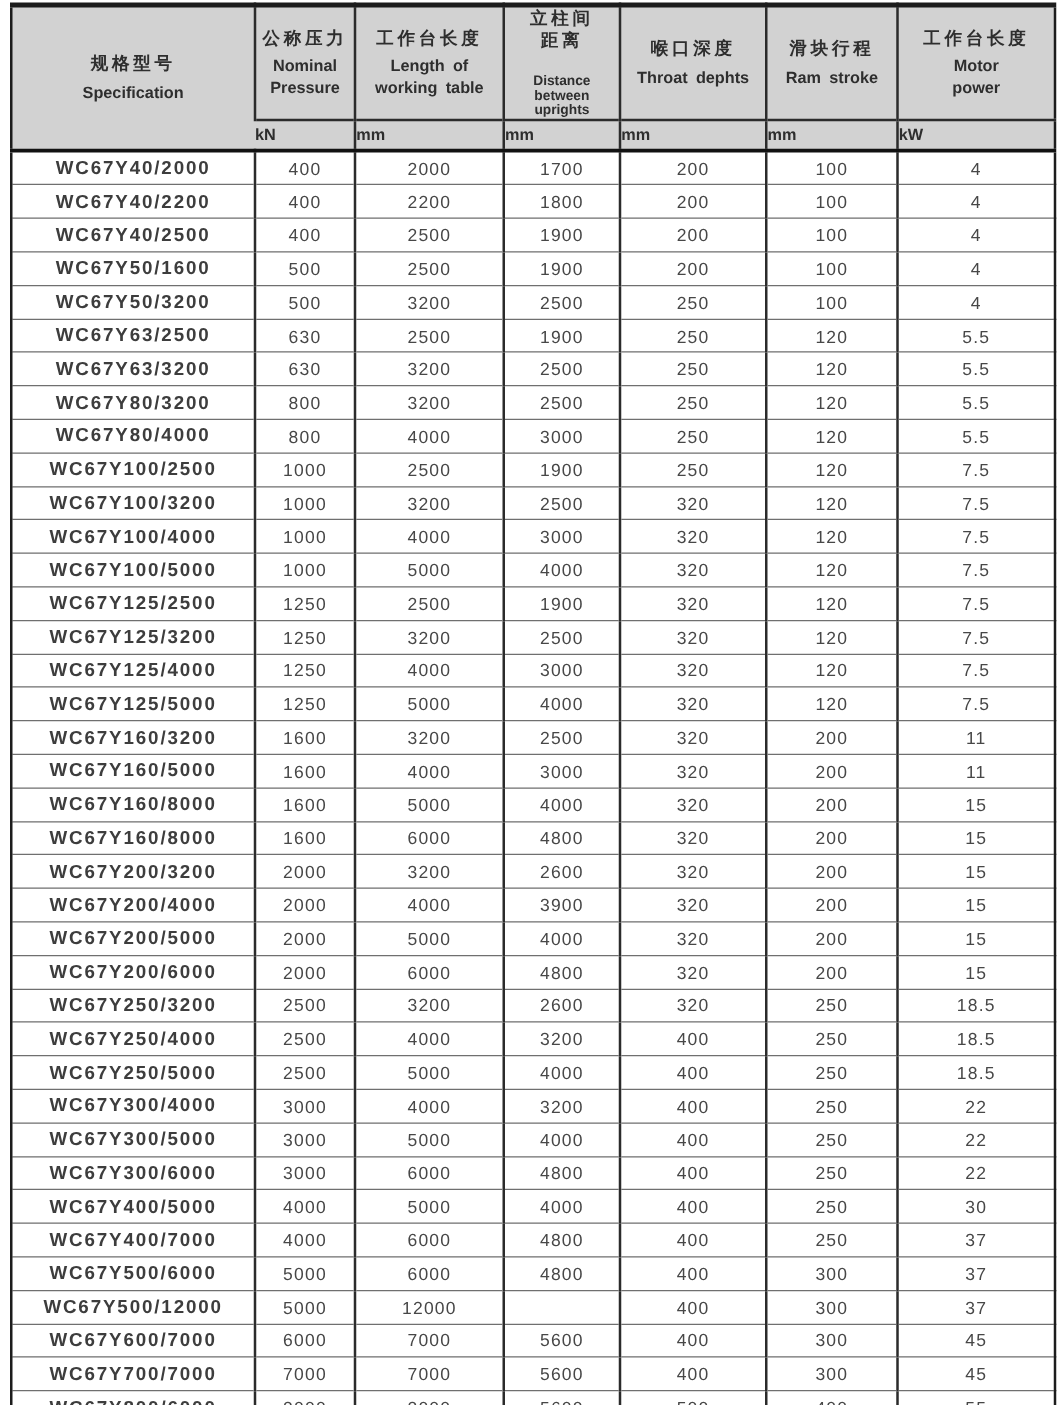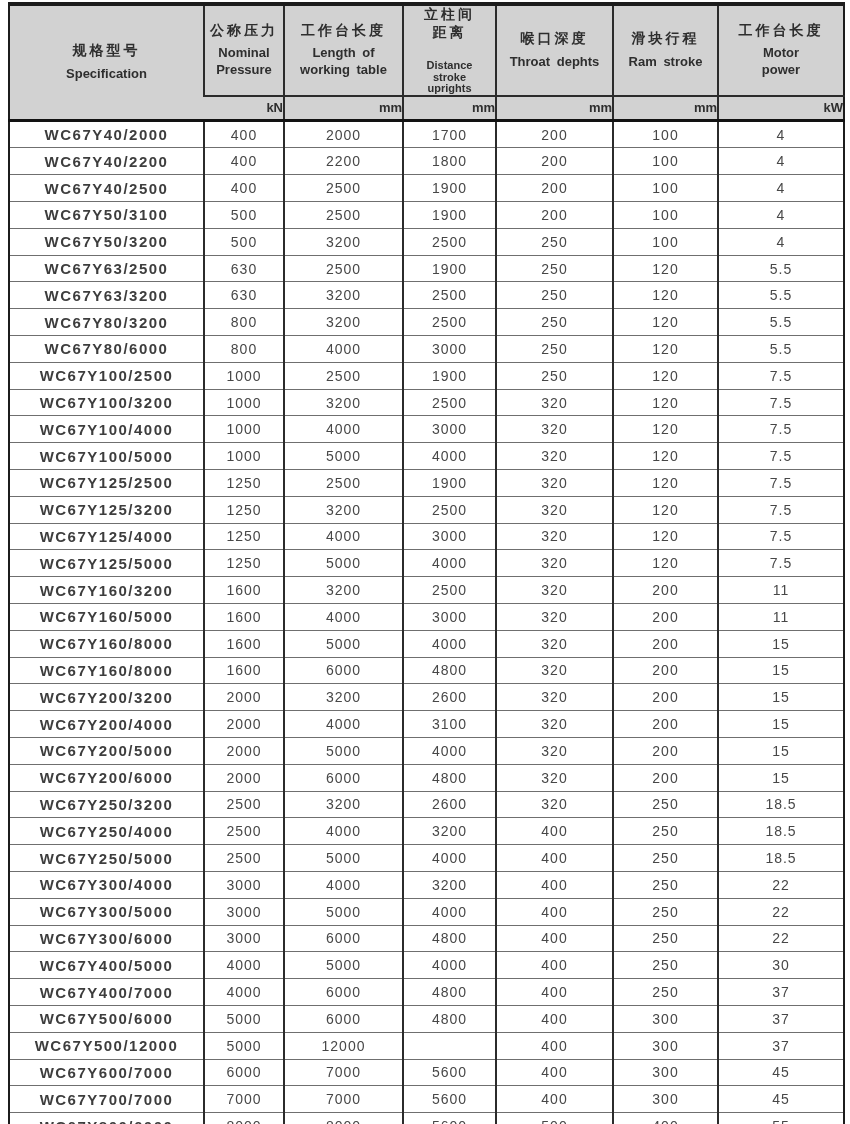--- a/index.html
+++ b/index.html
@@ -65,21 +65,21 @@
     margin-top: 19px;
     text-align: center;
   }
   .spec-h .zh { margin-bottom: 2px; }
 
   tr.unit-row th {
     height: 22px;
     border-top: 2px solid #2b2b2b;
     font-size: 13px;
     color: #2e2e2e;
-    text-align: right;
+    text-align: left;
   }
 
   tbody td {
     height: 25.8px;
     background: #ffffff;
     border-left: 2px solid #2b2b2b;
     text-align: center;
     vertical-align: middle;
     color: #474747;
     padding: 0;
@@ -138,21 +138,21 @@
               <div>working table</div>
             </div>
           </th>
           <th class="col-h">
             <div class="zh">
               <div>立柱间</div>
               <div>距离</div>
             </div>
             <div class="en-small">
               <div>Distance</div>
-              <div>stroke</div>
+              <div>between</div>
               <div>uprights</div>
             </div>
           </th>
           <th class="col-h">
             <div class="zh">
               <div>喉口深度</div>
             </div>
             <div class="en">
               <div>Throat dephts</div>
             </div>
@@ -206,21 +206,21 @@
         <tr>
           <td class="model">WC67Y40/2500</td>
           <td class="num">400</td>
           <td class="num">2500</td>
           <td class="num">1900</td>
           <td class="num">200</td>
           <td class="num">100</td>
           <td class="num">4</td>
         </tr>
         <tr>
-          <td class="model">WC67Y50/3100</td>
+          <td class="model">WC67Y50/1600</td>
           <td class="num">500</td>
           <td class="num">2500</td>
           <td class="num">1900</td>
           <td class="num">200</td>
           <td class="num">100</td>
           <td class="num">4</td>
         </tr>
         <tr>
           <td class="model">WC67Y50/3200</td>
           <td class="num">500</td>
@@ -251,21 +251,21 @@
         <tr>
           <td class="model">WC67Y80/3200</td>
           <td class="num">800</td>
           <td class="num">3200</td>
           <td class="num">2500</td>
           <td class="num">250</td>
           <td class="num">120</td>
           <td class="num">5.5</td>
         </tr>
         <tr>
-          <td class="model">WC67Y80/6000</td>
+          <td class="model">WC67Y80/4000</td>
           <td class="num">800</td>
           <td class="num">4000</td>
           <td class="num">3000</td>
           <td class="num">250</td>
           <td class="num">120</td>
           <td class="num">5.5</td>
         </tr>
         <tr>
           <td class="model">WC67Y100/2500</td>
           <td class="num">1000</td>
@@ -380,21 +380,21 @@
           <td class="num">3200</td>
           <td class="num">2600</td>
           <td class="num">320</td>
           <td class="num">200</td>
           <td class="num">15</td>
         </tr>
         <tr>
           <td class="model">WC67Y200/4000</td>
           <td class="num">2000</td>
           <td class="num">4000</td>
-          <td class="num">3100</td>
+          <td class="num">3900</td>
           <td class="num">320</td>
           <td class="num">200</td>
           <td class="num">15</td>
         </tr>
         <tr>
           <td class="model">WC67Y200/5000</td>
           <td class="num">2000</td>
           <td class="num">5000</td>
           <td class="num">4000</td>
           <td class="num">320</td>

